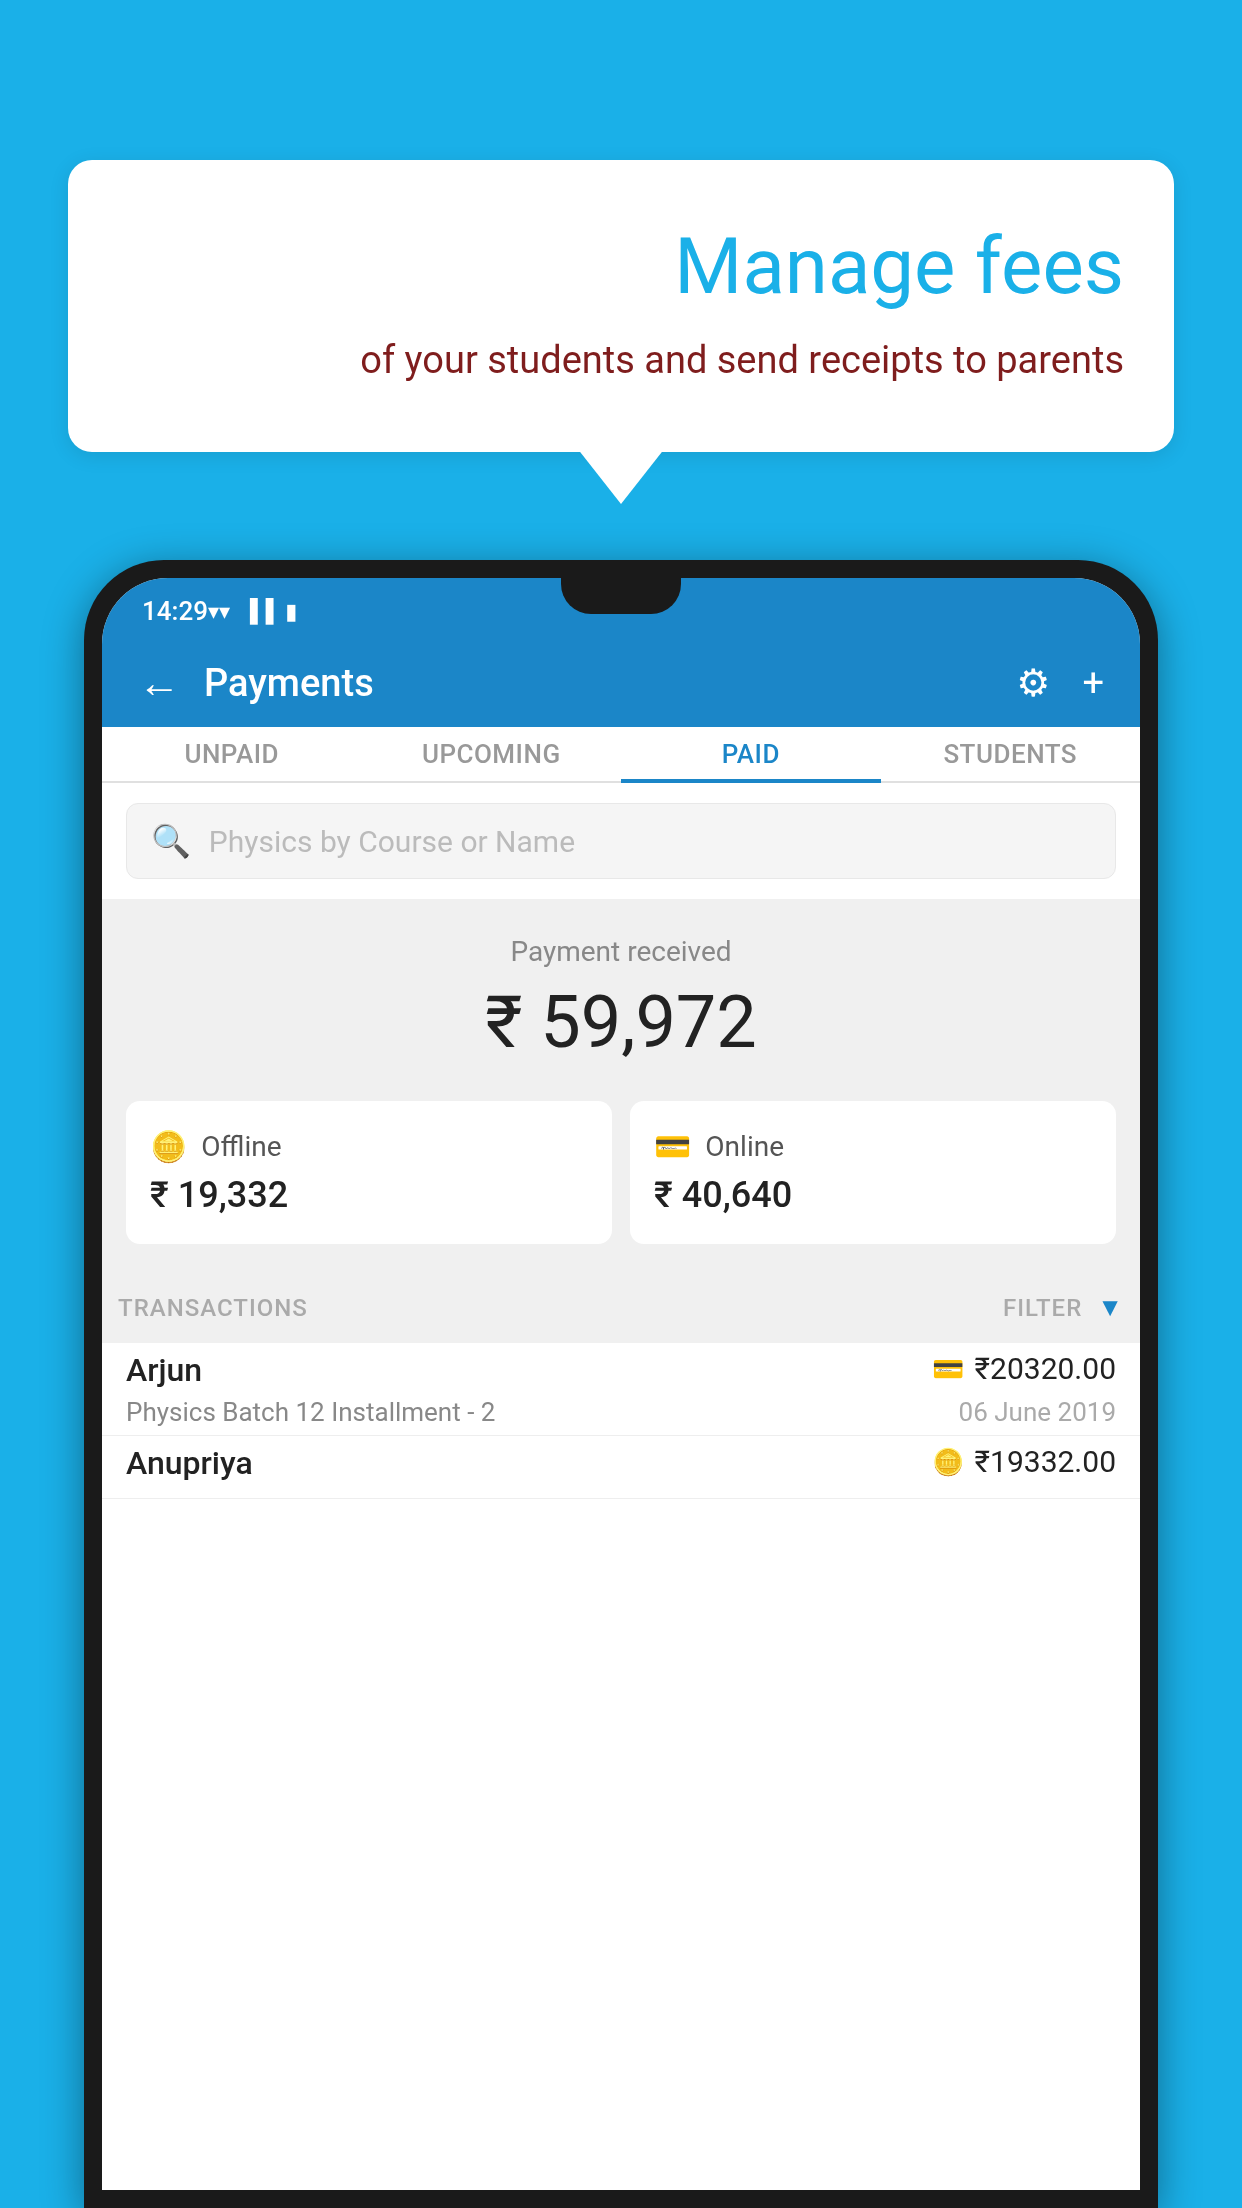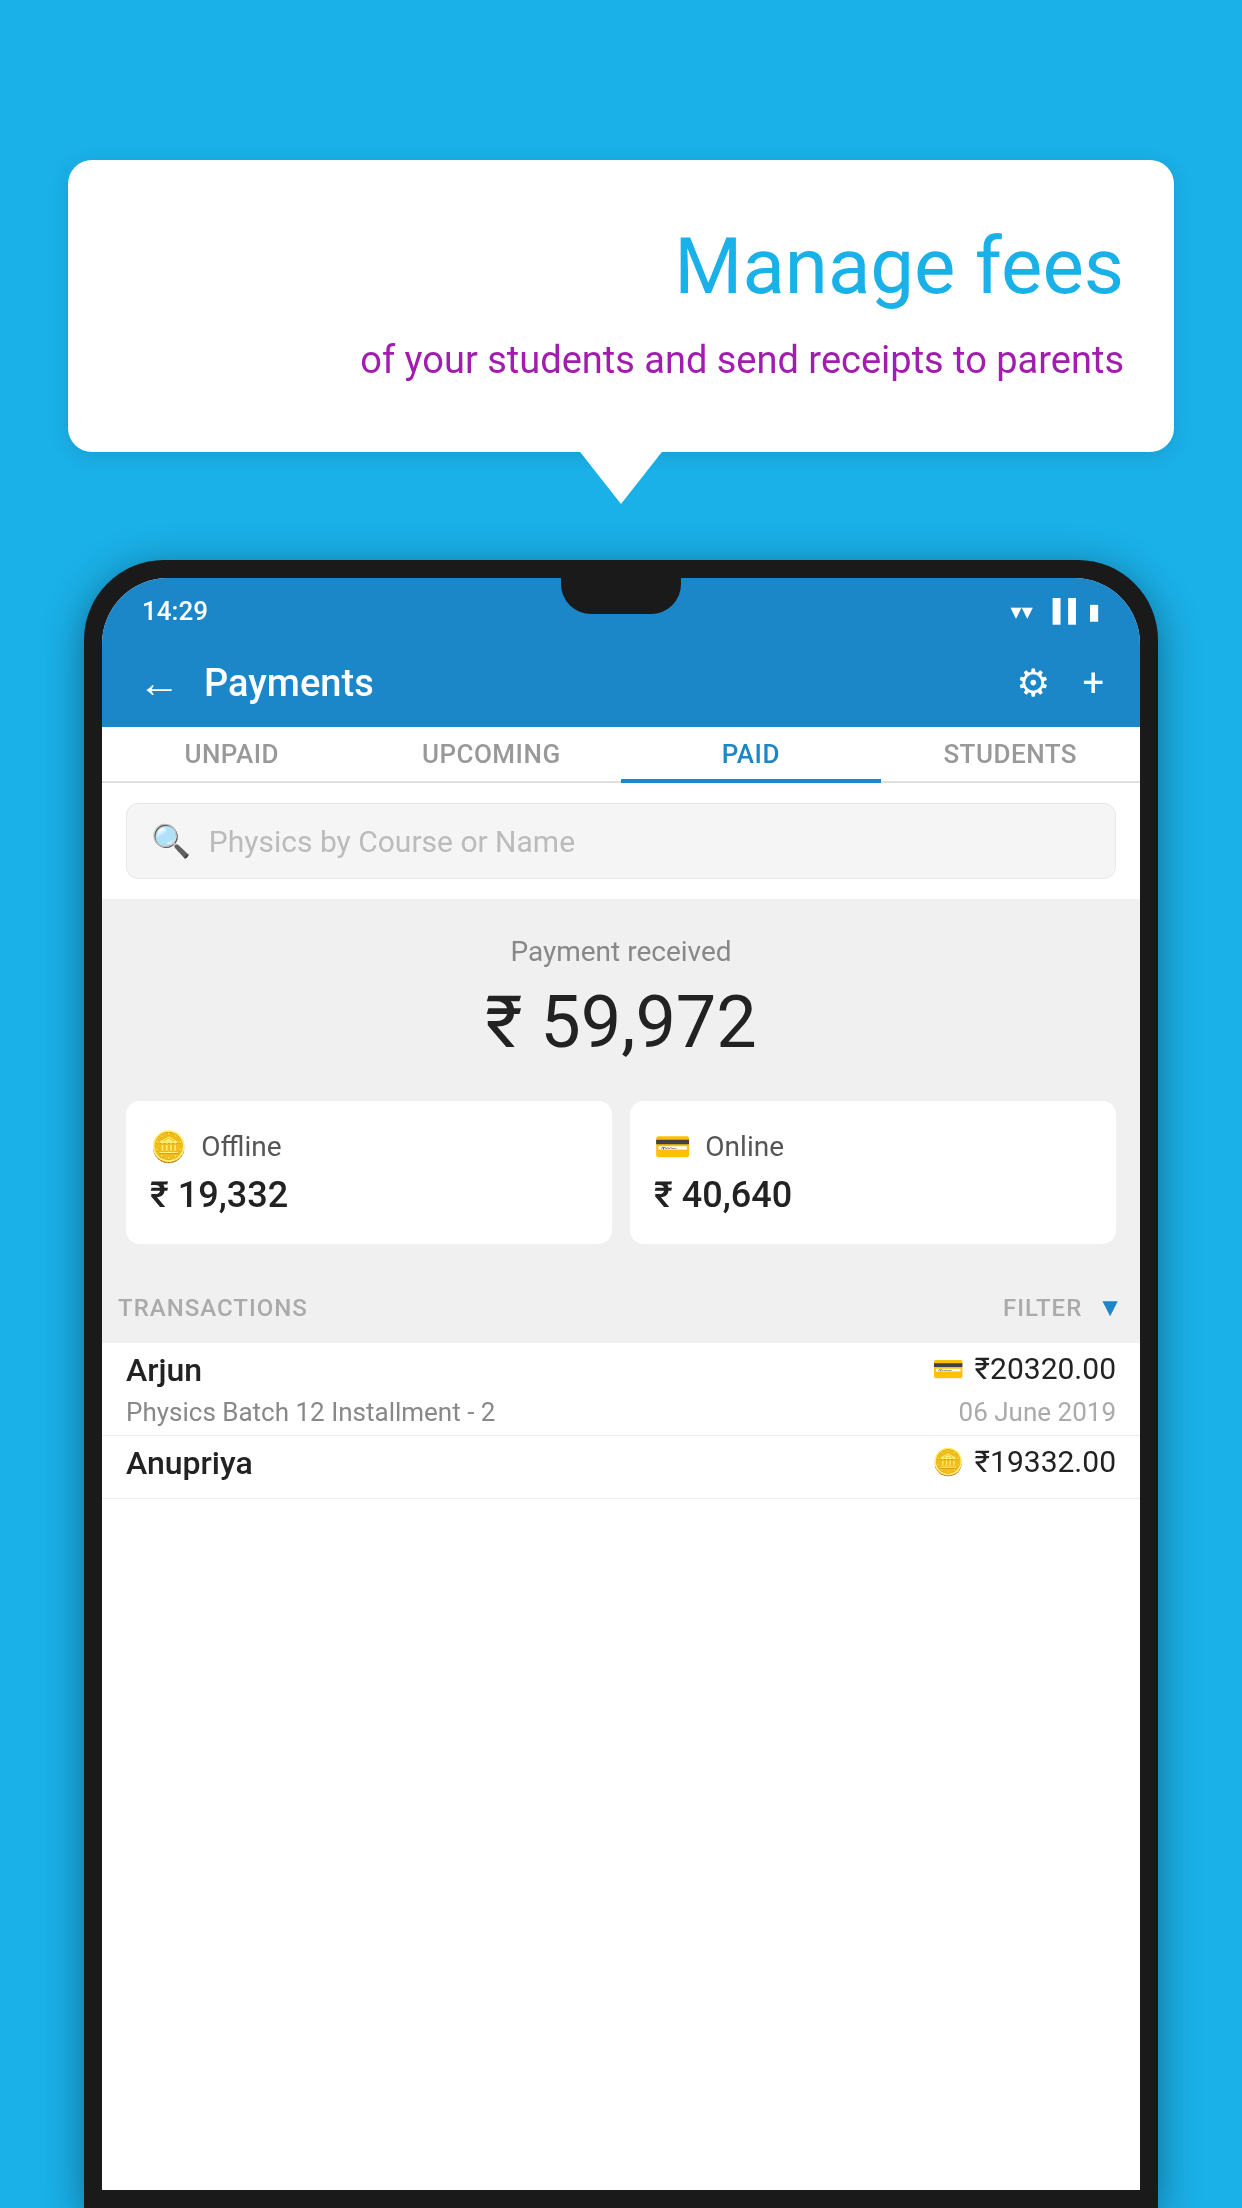--- a/index.html
+++ b/index.html
@@ -42,21 +42,21 @@
     .bubble-title {
       font-size: 78px;
       font-weight: 400;
       color: #1ab0e8;
       line-height: 1.2;
       margin-bottom: 24px;
     }
 
     .bubble-subtitle {
       font-size: 38px;
-      color: #a21caf;
+      color: #7f1d1d;
       font-weight: 400;
     }
 
     
     .phone-frame {
       position: absolute;
       top: 560px;
       left: 84px;
       right: 84px;
       bottom: 0;
@@ -73,21 +73,20 @@
       height: 100%;
       display: flex;
       flex-direction: column;
     }
 
     
     .status-bar {
       background: #1b86c8;
       padding: 18px 40px 12px;
       display: flex;
-      justify-content: space-between;
       align-items: center;
       flex-shrink: 0;
     }
 
     .status-time {
       color: white;
       font-size: 26px;
       font-weight: 500;
     }
 

